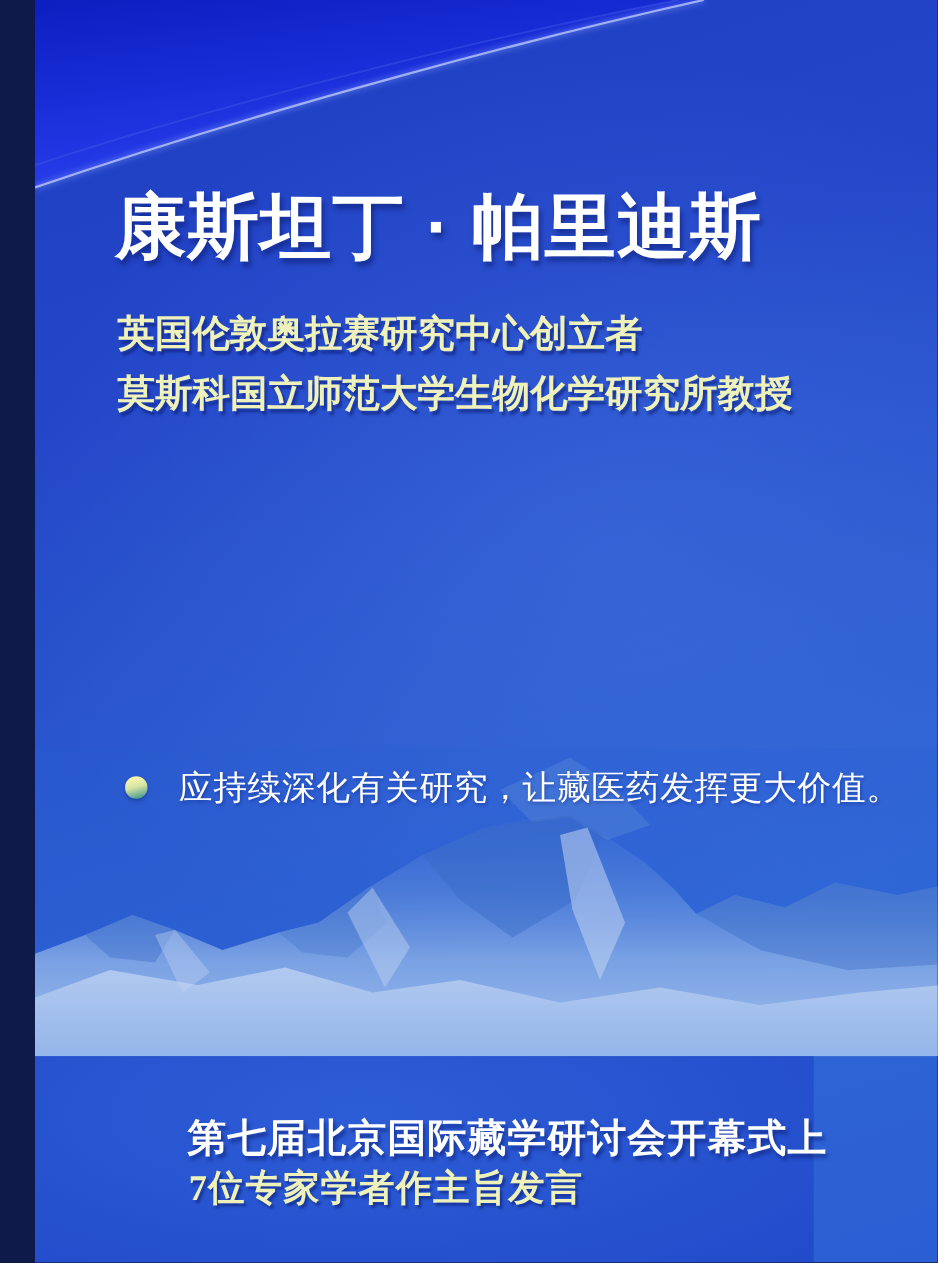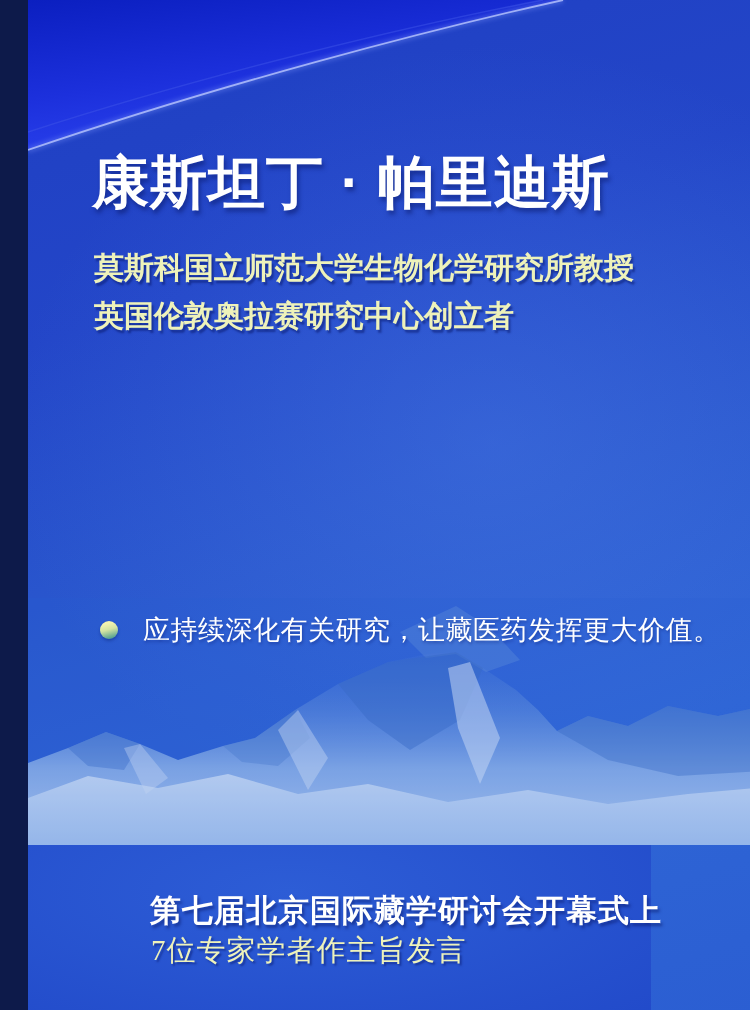--- a/index.html
+++ b/index.html
@@ -50,21 +50,21 @@
   }
   .footer-line1{
     position:absolute;left:122px;top:45px;
     font-size:31px;font-weight:800;letter-spacing:1px;
     color:#ffffff;white-space:nowrap;
     text-shadow:2px 3px 3px rgba(8,22,100,0.5);
   }
   .footer-line2{
     position:absolute;left:123px;top:86px;
     font-family:"Liberation Serif","DejaVu Serif",serif;
-    font-weight:400;font-size:29px;letter-spacing:1px;
+    font-weight:700;font-size:29px;letter-spacing:1px;
     color:#eef2ba;white-space:nowrap;
     text-shadow:2px 2px 2px rgba(10,26,110,0.55);
   }
 </style>
 </head>
 <body>
 
 <div class="poster">
 
   <svg class="swoosh" width="750" height="160" viewBox="0 0 750 160" aria-hidden="true">
@@ -112,22 +112,22 @@
     <path d="M420,70 L442,64 L472,140 L452,186 L430,130 Z" fill="#e8f1fb" opacity="0.55"></path>
     <path d="M250,132 L270,112 L300,160 L280,192 Z" fill="#e8f1fb" opacity="0.45"></path>
     <path d="M96,150 L112,146 L140,180 L118,196 Z" fill="#e8f1fb" opacity="0.4"></path>
 
     <rect x="0" y="0" width="750" height="247" fill="#2a5ed2" opacity="0.20"></rect>
   </svg>
 
   <div class="title">康斯坦丁 · 帕里迪斯</div>
 
   <div class="subtitle">
+    <div>英国伦敦奥拉赛研究中心创立者</div>
     <div>莫斯科国立师范大学生物化学研究所教授</div>
-    <div>英国伦敦奥拉赛研究中心创立者</div>
   </div>
 
 
   <div class="bullets bullet" id="bullet-2">
     <span class="bullet-dot"></span>
     <p class="bullet-text">应持续深化有关研究，让藏医药发挥更大价值。</p>
   </div>
 
   <div class="footer-bar">
     <div class="footer-line1">第七届北京国际藏学研讨会开幕式上</div>

